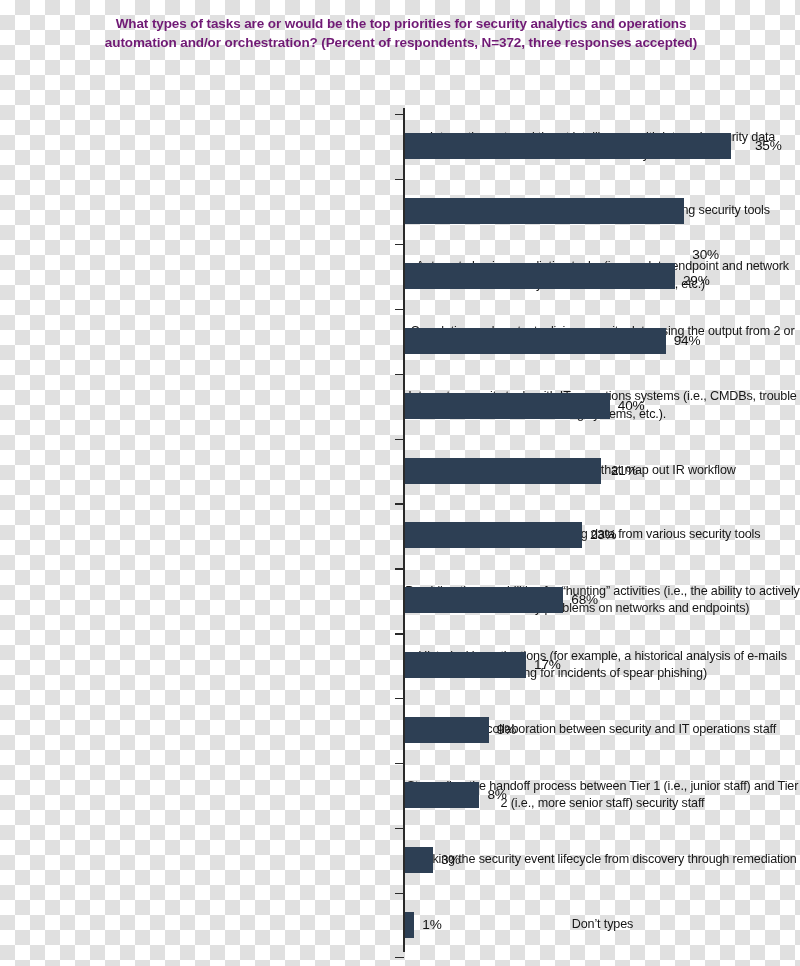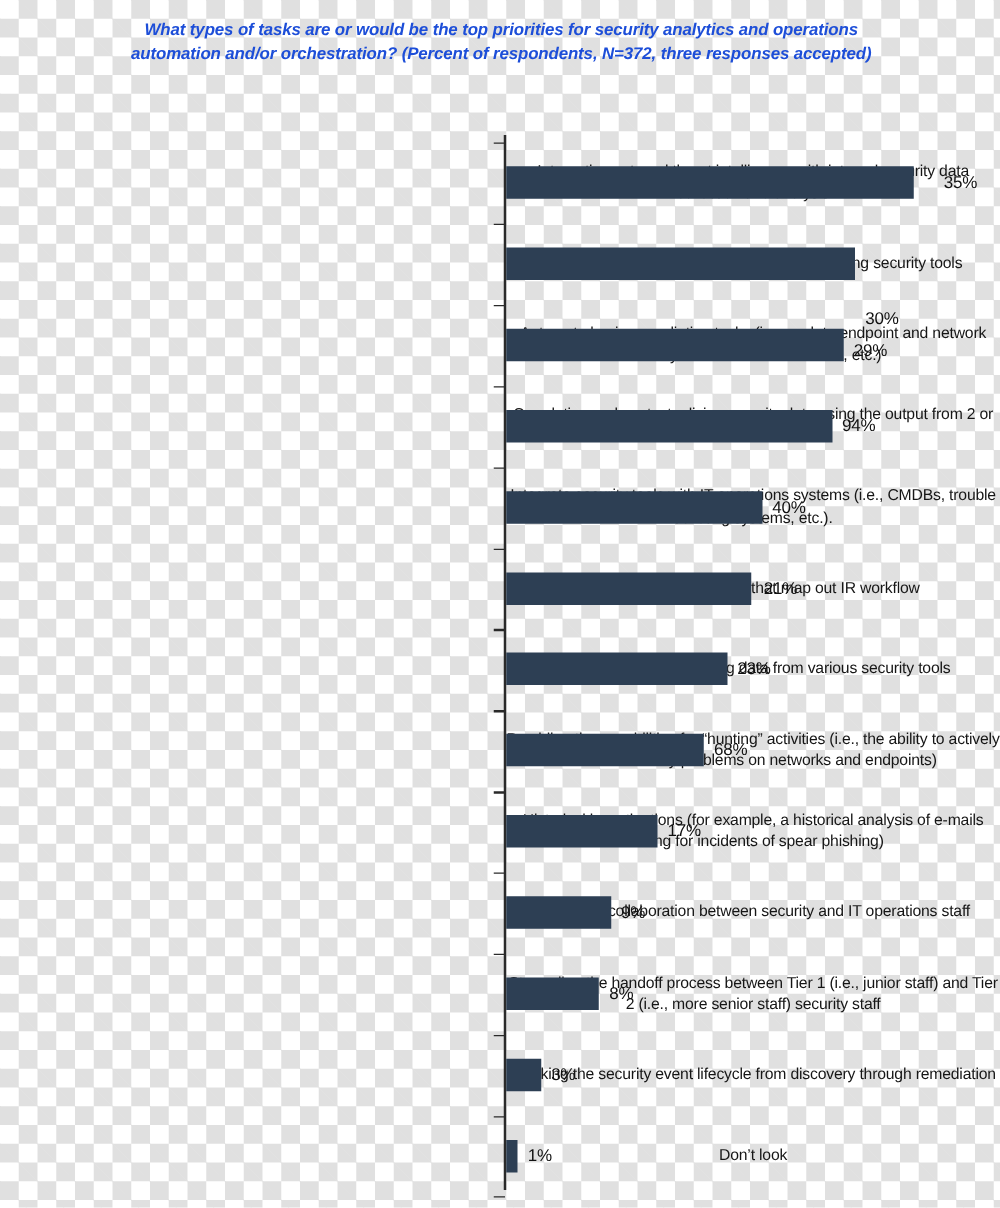--- a/index.html
+++ b/index.html
@@ -31,24 +31,23 @@
   }
 
   #chart-title {
     position: absolute;
     left: 86px;
     top: 14px;
     width: 630px;
     text-align: center;
     font-size: 13.5px;
     font-weight: bold;
-    color: #1d4ed8;
+    color: #701a75;
     line-height: 19px;
     letter-spacing: -0.1px;
-    font-style: italic;
   }
 
   #plot-area {
     position: absolute;
     left: 0;
     top: 104px;
     width: 800px;
     height: 850px;
   }
 
@@ -180,20 +179,20 @@
         <div class="bar-value" style="left: 487.48px; top: 683px;">8%</div>
       </div>
       <div class="bar-row" style="top: 0px;">
         <div class="axis-tick" style="top: 723.9px;"></div>
         <div class="bar-label" style="top: 746.9px;">Tracking the security event lifecycle from discovery through remediation</div>
         <div class="bar-shape" style="top: 742.9px; width: 27.93px;"></div>
         <div class="bar-value" style="left: 440.93px; top: 747.9px;">3%</div>
       </div>
       <div class="bar-row" style="top: 0px;">
         <div class="axis-tick" style="top: 788.8px;"></div>
-        <div class="bar-label" style="top: 811.8px;">Don’t look</div>
+        <div class="bar-label" style="top: 811.8px;">Don’t types</div>
         <div class="bar-shape" style="top: 807.8px; width: 9.31px;"></div>
         <div class="bar-value" style="left: 422.31px; top: 812.8px;">1%</div>
       </div>
       <div class="axis-tick" style="top: 852.8px;"></div>
     </div>
 
 </div>
 
 </body></html>

